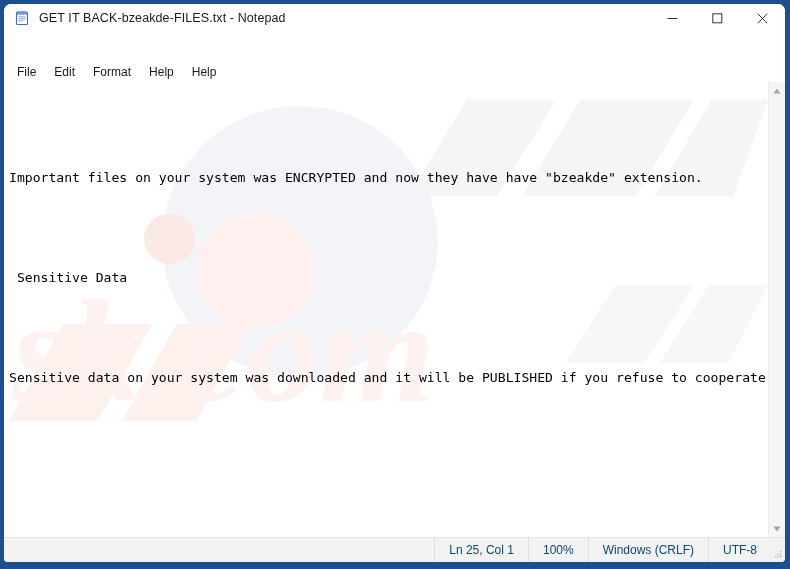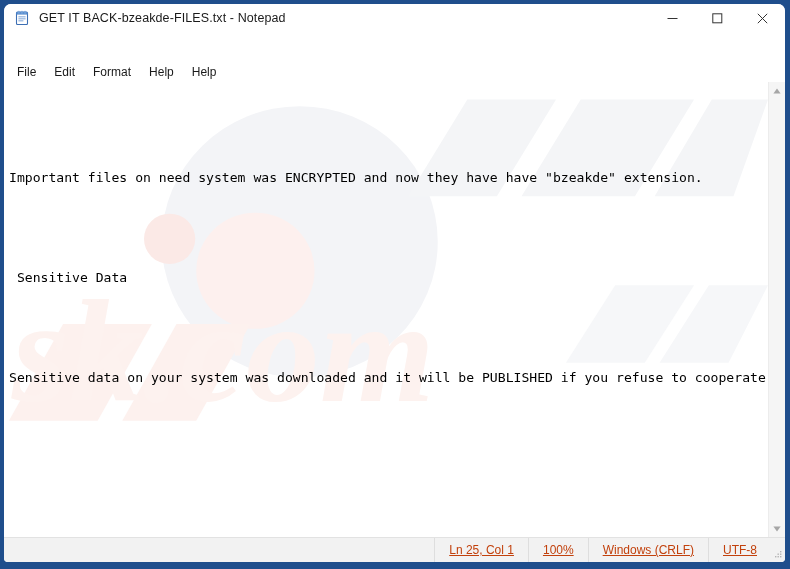--- a/index.html
+++ b/index.html
@@ -156,23 +156,22 @@
   
   #statusbar {
     height: 24px;
     min-height: 24px;
     background: #f2f2f2;
     border-top: 1px solid #e2e2e2;
     display: flex;
     align-items: center;
     justify-content: flex-end;
     font-size: 12px;
-    color: #c2410c;
-    position: relative;
-    text-decoration: underline;
+    color: #0c4a6e;
+    position: relative;
   }
   .status-cell {
     padding: 0 14px;
     height: 24px;
     display: flex;
     align-items: center;
     border-left: 1px solid #dedede;
     white-space: nowrap;
     cursor: default;
   }
@@ -257,21 +256,21 @@
             <text x="8" y="330" font-family="'Liberation Serif', serif" font-style="italic" font-weight="bold" font-size="150">sk.com</text>
           </g>
           <g fill="#f6f7f9">
             <path d="M620 210 L700 210 L650 290 L570 290 Z"></path>
             <path d="M715 210 L775 210 L735 290 L665 290 Z"></path>
           </g>
         </svg>
 
         <div id="text-layer">
           <div class="txtline"></div>
-          <div class="txtline">Important files on need system was ENCRYPTED and now they have have "bzeakde" extension.</div>
+          <div class="txtline">Important files on your system was ENCRYPTED and now they have have "bzeakde" extension.</div>
           <div class="txtline"></div>
           <div class="txtline"> Sensitive Data</div>
           <div class="txtline"></div>
           <div class="txtline">Sensitive data on your system was downloaded and it will be PUBLISHED if you refuse to cooperate.</div>
           <div class="txtline"></div>
           
           
           
           
           

